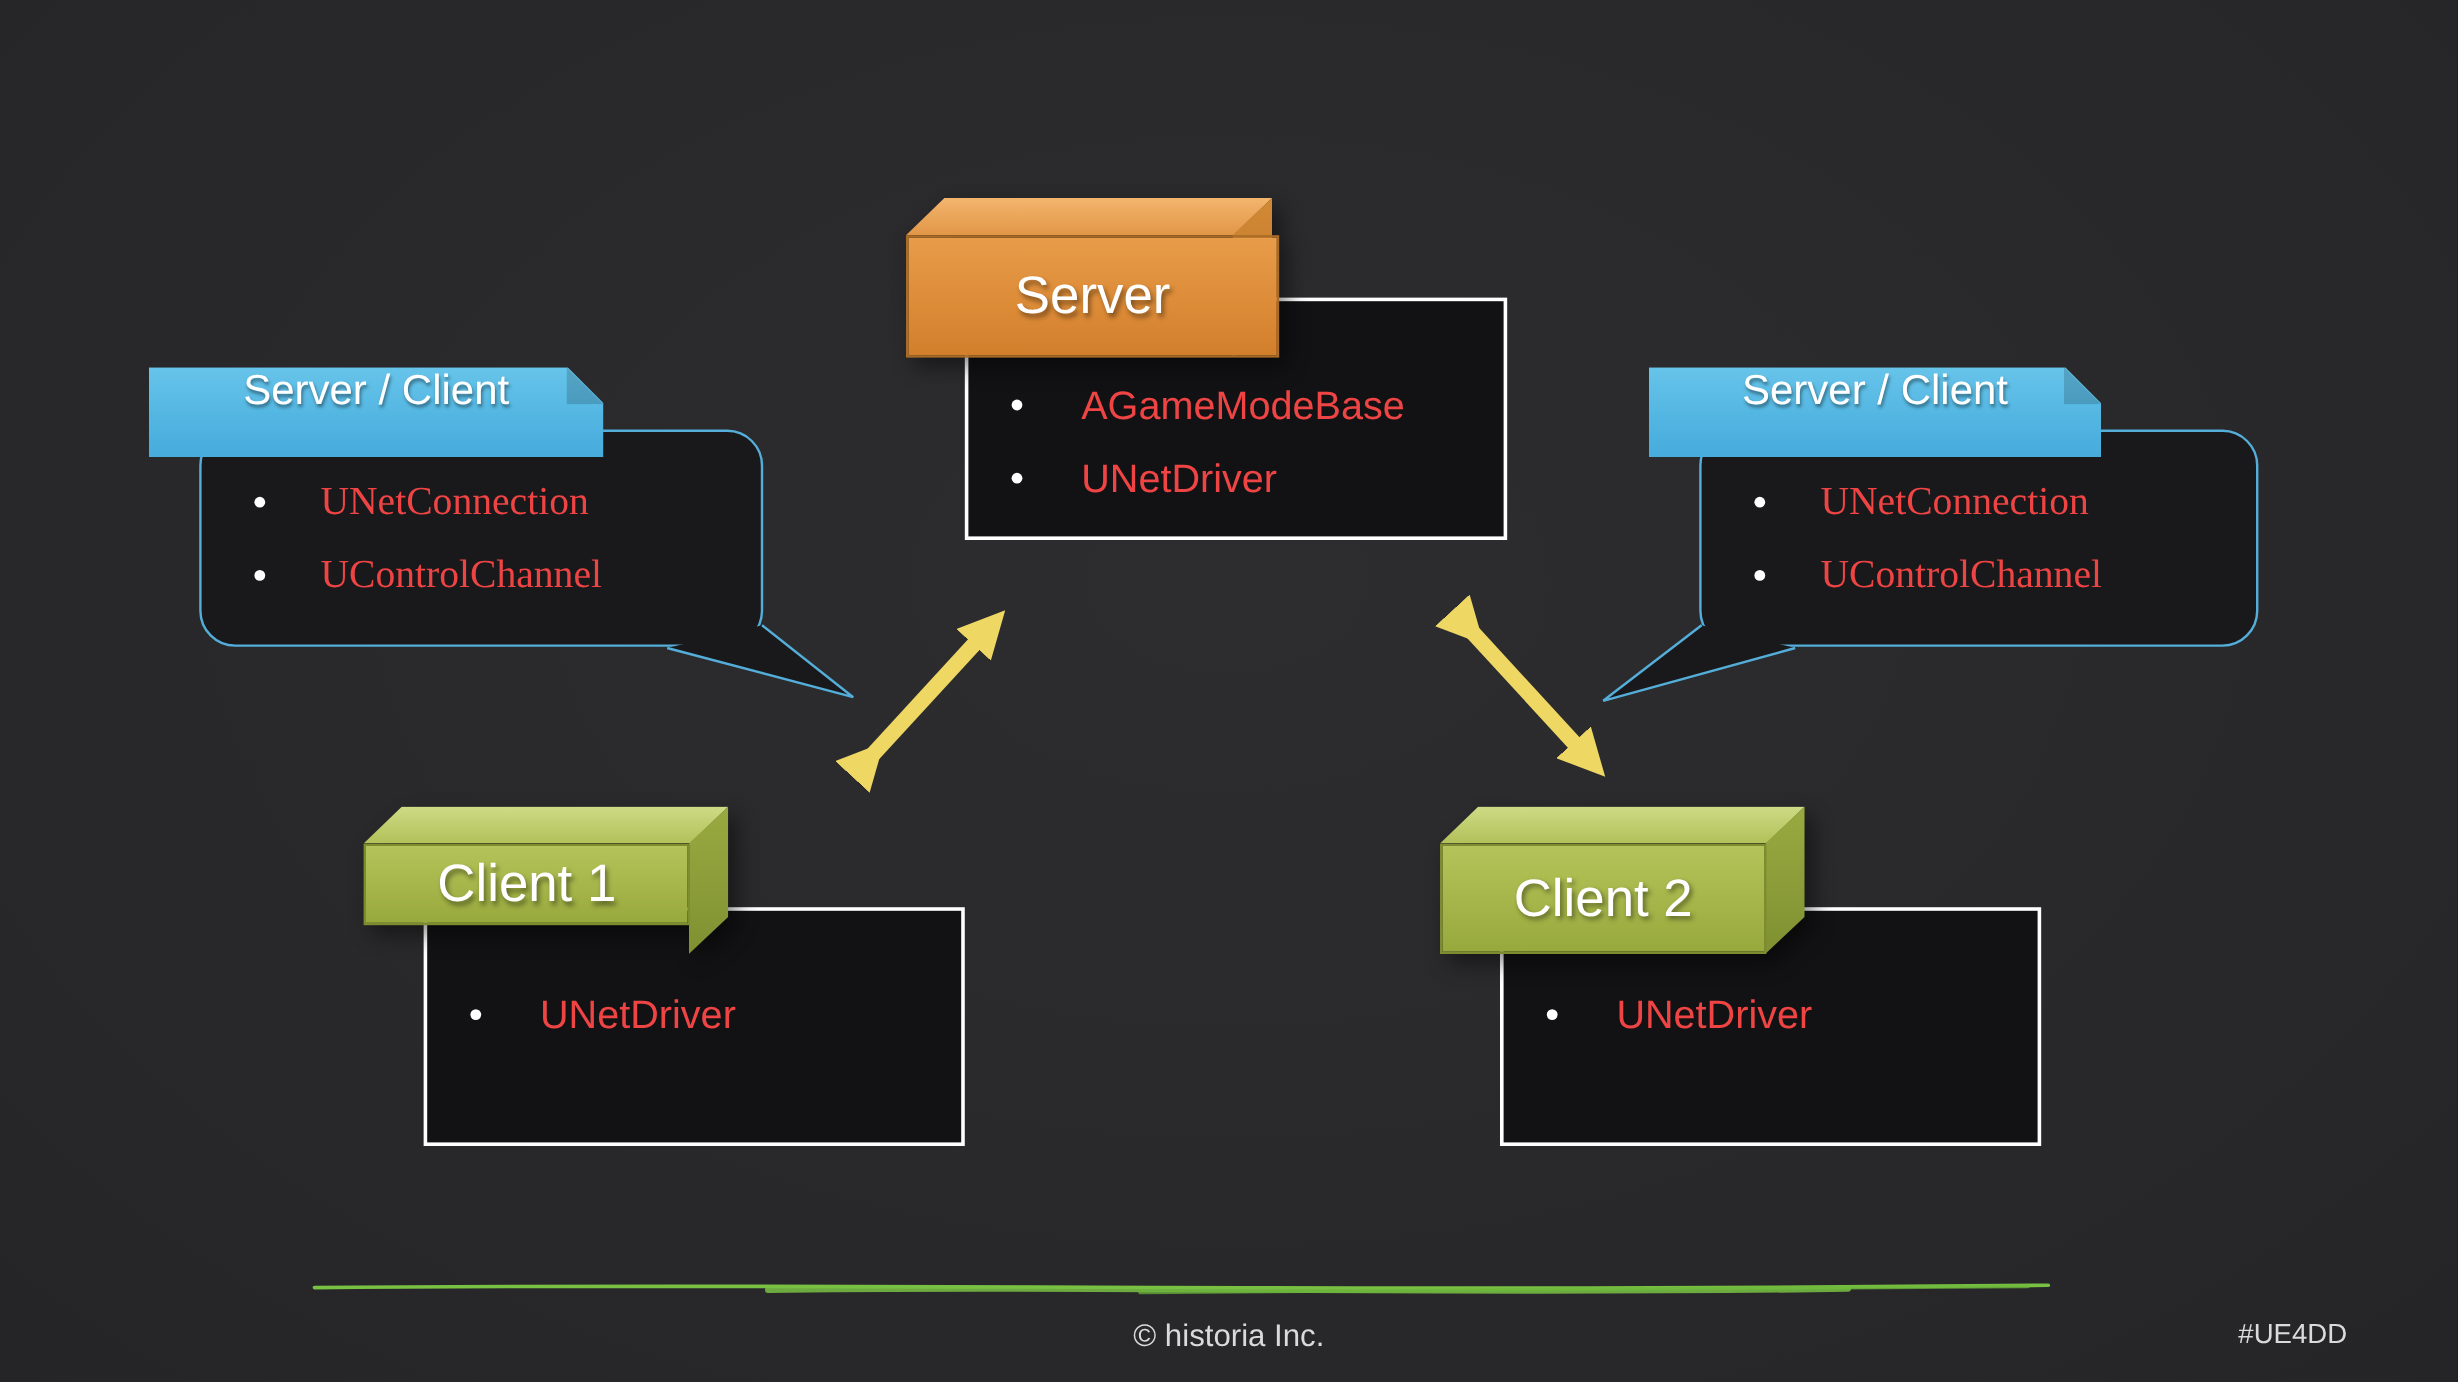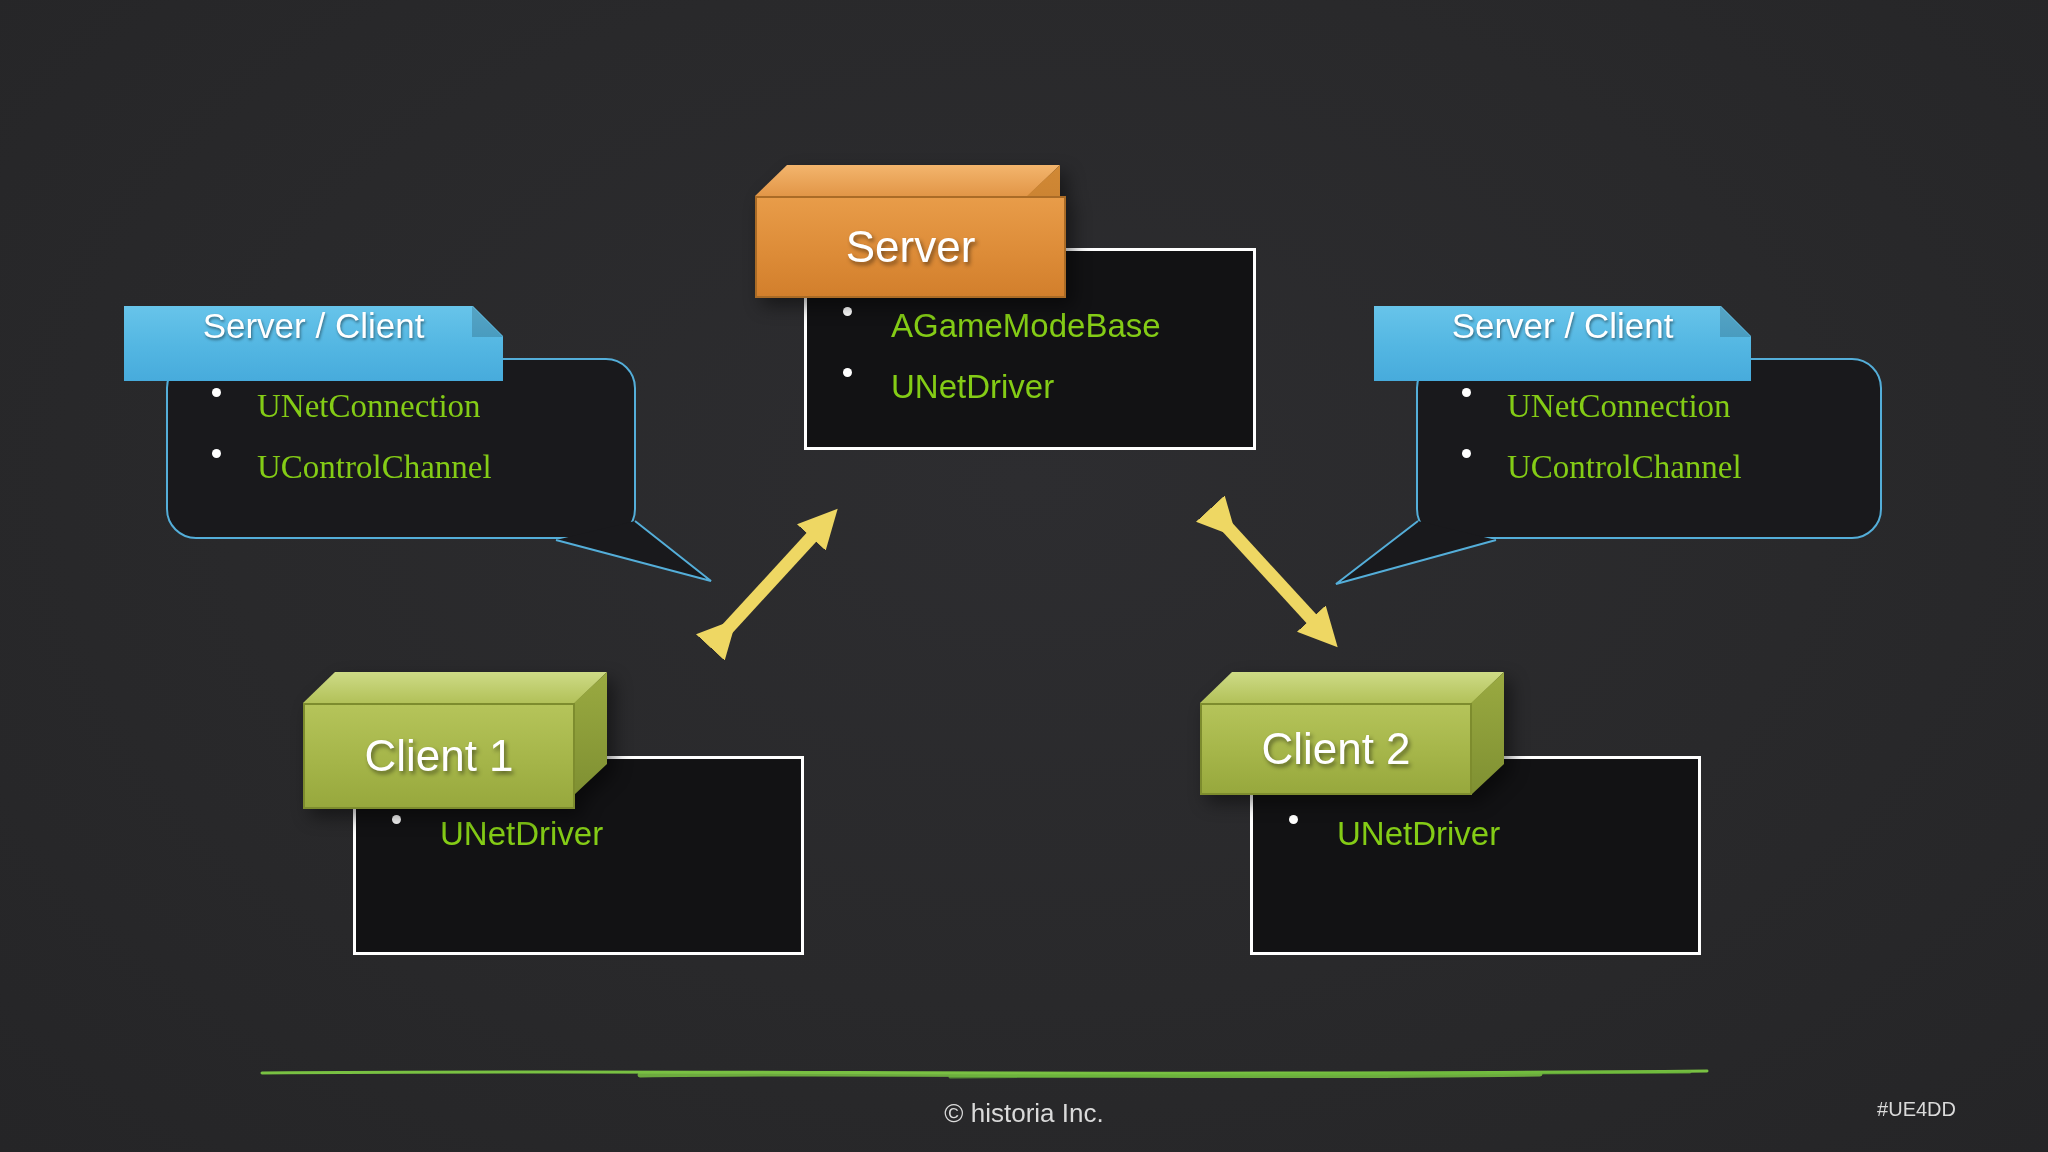--- a/index.html
+++ b/index.html
@@ -7,21 +7,21 @@
     position:relative;width:2048px;height:1152px;overflow:hidden;
     background:radial-gradient(ellipse at 50% 42%, #2d2d30 0%, #29292b 55%, #252527 100%);
     font-family:"Liberation Sans", sans-serif;
   }
   
   .panel{
     position:absolute;background:#121214;border:3px solid #ffffff;box-sizing:border-box;
   }
   .panel ul, .bubble ul{list-style:none;margin:0;padding:0;}
   .panel li, .bubble li{
-    display:flex;height:61px;color:#84cc16;font-size:33px;
+    display:flex;align-items:center;height:61px;color:#ef4444;font-size:33px;gap:10px;
   }
   .panel ul{padding-top:56px;}
   .panel .dot{width:9px;height:9px;border-radius:50%;background:#ffffff;margin-left:36px;margin-right:39px;flex:none;}
   
   .bubble{
     position:absolute;background:#19191c;border:2px solid #54aed9;border-radius:30px;box-sizing:border-box;
   }
   .bubble ul{padding-top:28px;font-family:Liberation Serif, serif;}
   .bubble .dot{width:9px;height:9px;border-radius:50%;background:#ffffff;margin-left:44px;margin-right:36px;flex:none;}
   
@@ -49,21 +49,21 @@
   .orange .face-front{background:linear-gradient(180deg,#e89c49 0%, #dd8c38 55%, #d27f2c 100%);border:2px solid #aa6b26;}
   .orange .face-top{background:linear-gradient(180deg,#f3b56d,#e29647);}
   .orange .face-side{background:linear-gradient(180deg,#d18935,#bc742b);}
   .green .face-front{background:linear-gradient(180deg,#b5c45a 0%, #a5b549 55%, #97a83d 100%);border:2px solid #7d8c2e;}
   .green .face-top{background:linear-gradient(180deg,#cedb86,#b2c159);}
   .green .face-side{background:linear-gradient(180deg,#9aaa41,#7f9032);}
   
   .overlay{position:absolute;left:0;top:0;pointer-events:none;}
   
   .footer-copy{position:absolute;left:0;right:0;top:1098px;text-align:center;color:#dadada;font-size:26px;}
-  .footer-tag{position:absolute;top:1098px;right:92px;color:#dadada;font-size:20px;}
+  .footer-tag{position:absolute;top:1098px;right:92px;color:#dadada;font-size:23px;}
 </style>
 </head>
 <body>
 
 <div class="slide">
 
   <div class="panel" style="left:804px;top:248px;width:452px;height:202px;">
     <ul>
       <li>
         <span class="dot"></span>
@@ -96,21 +96,21 @@
 
   <div class="box3d orange" style="left:755px;top:165px;width:305px;height:133px;">
     <div class="face face-top"></div>
     <div class="face face-side"></div>
     <div class="face face-front" style="width:311px;height:102px;">Server</div>
   </div>
 
   <div class="box3d green" style="left:303px;top:672px;width:304px;height:123px;">
     <div class="face face-top"></div>
     <div class="face face-side"></div>
-    <div class="face face-front" style="width:272px;height:106px;">Client 1</div>
+    <div class="face face-front" style="width:272px;height:68px;">Client 1</div>
   </div>
 
   <div class="box3d green" style="left:1200px;top:672px;width:304px;height:123px;border-radius:32px;">
     <div class="face face-top"></div>
     <div class="face face-side"></div>
     <div class="face face-front" style="width:272px;height:92px;">Client 2</div>
   </div>
 
   <div class="bubble" style="left:166px;top:358px;width:470px;height:181px;">
     <ul>

